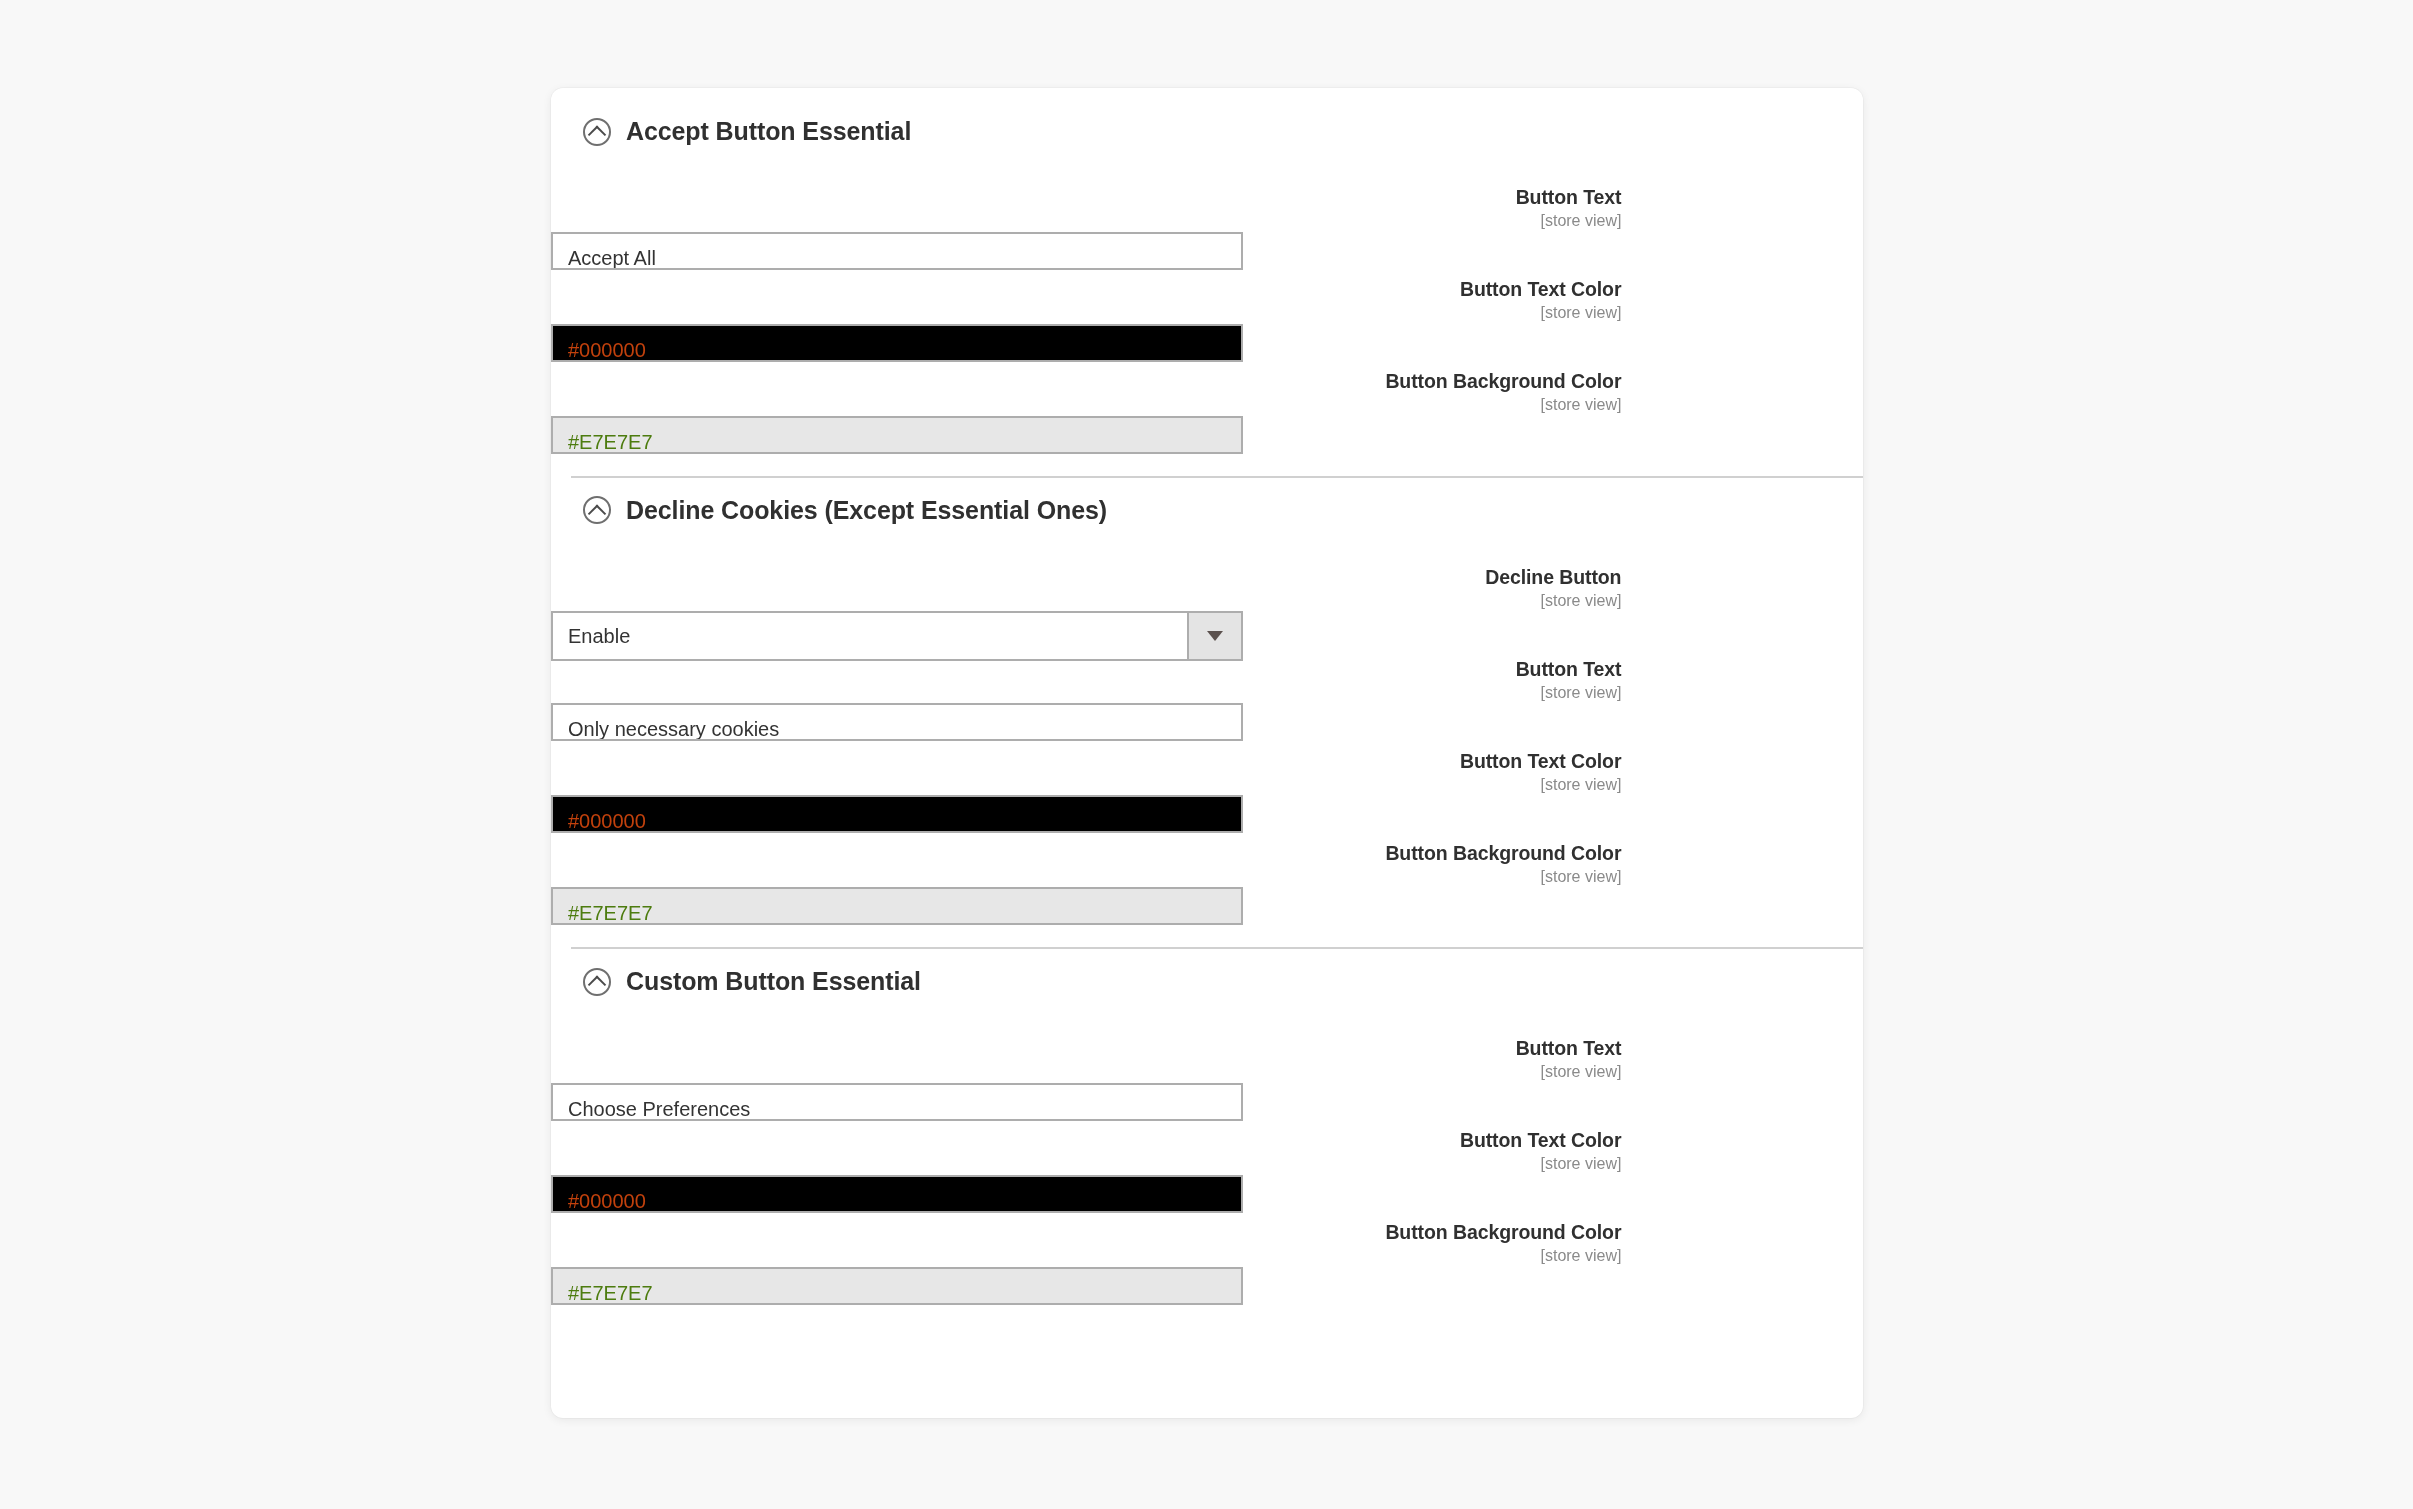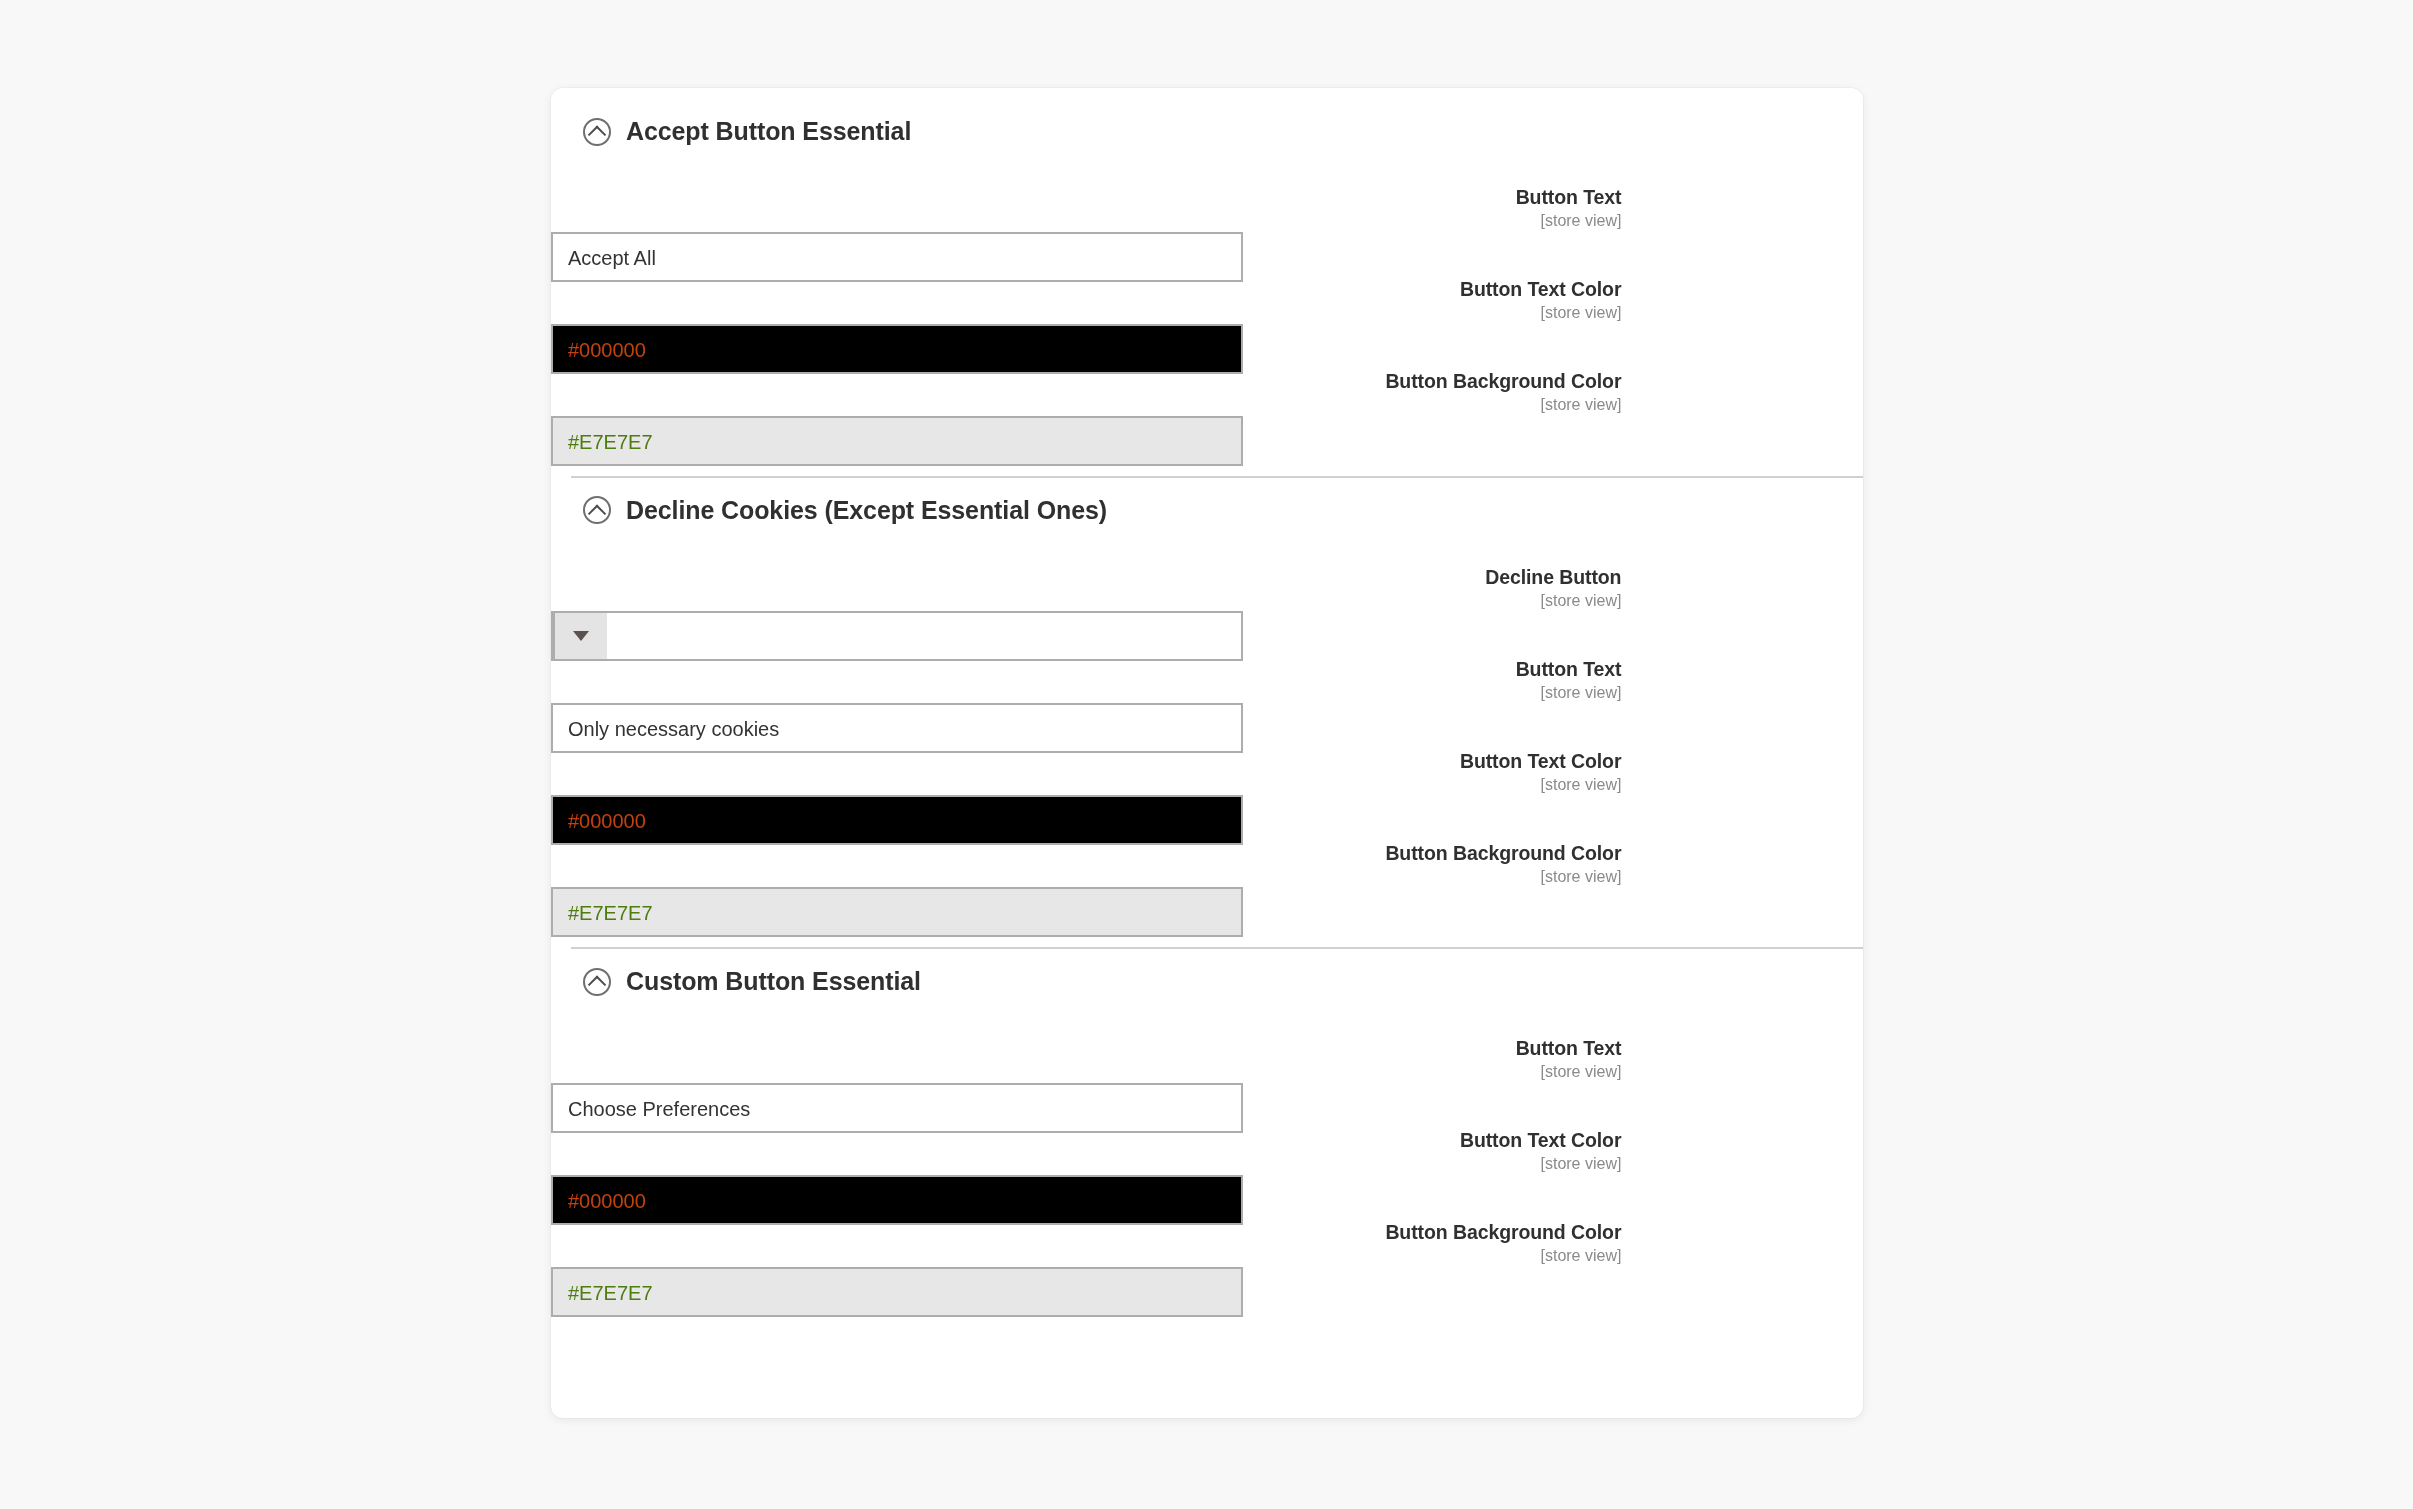--- a/index.html
+++ b/index.html
@@ -109,21 +109,21 @@
     color: #8a8a8a;
     line-height: 1.35;
     margin-top: 1.3px;
   }
 
   .field-control { width: 692px; }
 
   .text-input {
     display: block;
     width: 692px;
-    height: 50px;
+    height: 38px;
     line-height: 48px;
     border: 2px solid #adadad;
     background: #ffffff;
     color: #333333;
     font-size: 20px;
     font-family: "Liberation Sans", sans-serif;
     padding: 0 15px;
     white-space: nowrap;
     overflow: hidden;
   }
@@ -219,20 +219,21 @@
             <span class="section-title">Decline Cookies (Except Essential Ones)</span>
           </div>
           <div class="fields">
             <div class="field-row">
               <div class="field-label">
                 <span class="label-text">Decline Button</span>
                 <span class="label-scope">[store view]</span>
               </div>
               <div class="field-control">
                 <div class="select-wrap">
+                  <div class="select-value">Enable</div>
                   <div class="select-arrow">
                     <span class="tri"></span>
                   </div>
                 </div>
               </div>
             </div>
             <div class="field-row">
               <div class="field-label">
                 <span class="label-text">Button Text</span>
                 <span class="label-scope">[store view]</span>

